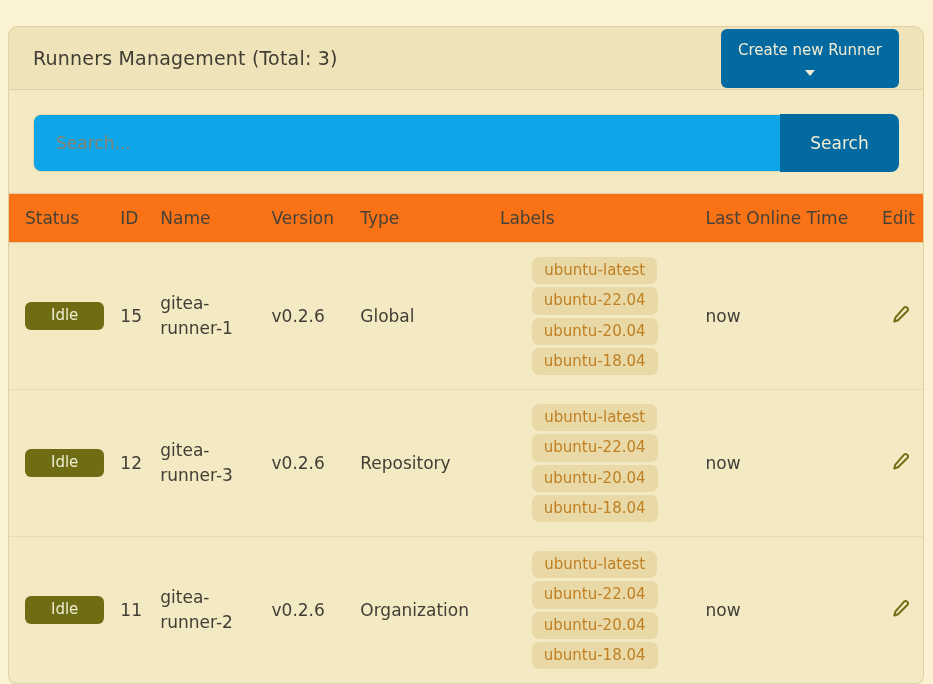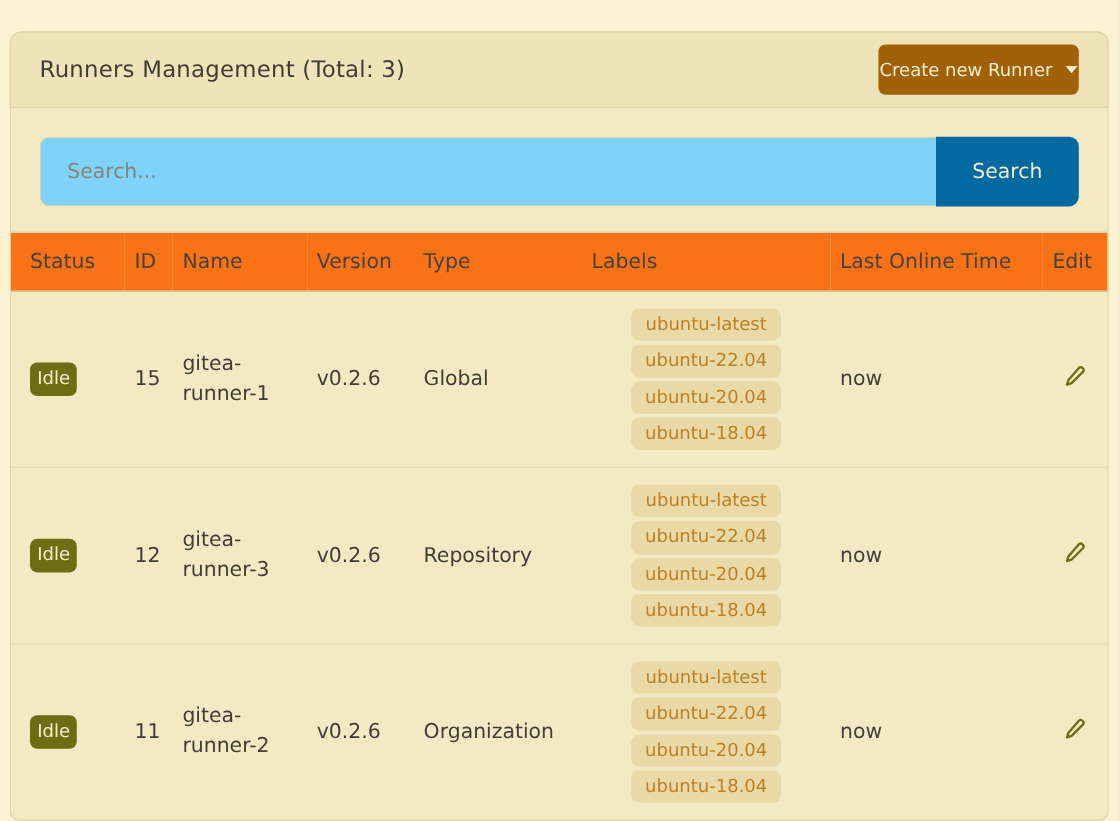--- a/index.html
+++ b/index.html
@@ -17,47 +17,48 @@
   .header-strip {
     background: #efe3b9;
     border: 1px solid #e0d1a4;
     border-radius: 10px 10px 0 0;
     height: 64px;
     display: flex; align-items: center; justify-content: space-between;
     padding: 0 24px;
   }
   .page-title { font-size: 19px; color: #403d33; letter-spacing: .2px; }
   .create-btn {
-    background: #a16207; color: #f2edd2;
+    background: #0369a1; color: #f2edd2;
     border: none; border-radius: 6px;
-    padding: 12px 1px; font-size: 15px;
+    padding: 12px 17px; font-size: 15px;
     font-family: inherit;
     display: flex; align-items: center; gap: 11px;
     cursor: pointer;
+    flex-direction: column;
   }
   .caret-down {
     width: 0; height: 0; display:inline-block;
     border-left: 5px solid transparent;
     border-right: 5px solid transparent;
     border-top: 6px solid #f2edd2;
   }
 
   
   .segment-body {
     background: #f3e9c3;
     border: 1px solid #e0d1a4; border-top: none;
     border-radius: 0 0 8px 8px;
     overflow: hidden;
   }
 
   
   .search-row { display: flex; margin: 24px 24px 0 24px; height: 58px; }
   .search-input {
     flex: 1;
-    background: #7dd3fc;
+    background: #0ea5e9;
     border: 1px solid #e2d4a6; border-right: none;
     border-radius: 8px 0 0 8px;
     padding: 0 22px;
     font-size: 17px; font-family: inherit; color: #413e35;
     outline: none;
   }
   .search-input::placeholder { color: #8a8472; opacity: 1; }
   .search-btn {
     width: 119px;
     background: #0369a1; color: #f2edd2;
@@ -79,21 +80,21 @@
   }
   th:first-child, td:first-child { padding-left: 16px; }
   tbody tr { border-top: 1px solid #e8dbb0; }
   tbody tr:first-child { border-top: none; }
   td { padding: 14px 8px; vertical-align: middle; color: #413e35; }
 
   .status-badge {
     display: inline-block;
     background: #6e6d14; color: #f2edd2;
     border-radius: 6px;
-    padding: 4px 6px 5px;
+    padding: 4px 26px 5px;
     font-size: 15px; line-height: 1.25;
   }
   .name-cell { line-height: 1.5; }
   .labels-list { display: flex; flex-direction: column; align-items: center; gap: 3px; }
   .label-pill {
     display: inline-block;
     background: #e8d9a6; color: #c07f22;
     border-radius: 7px;
     padding: 3px 12px 4px;
     font-size: 15px; line-height: 1.35;

